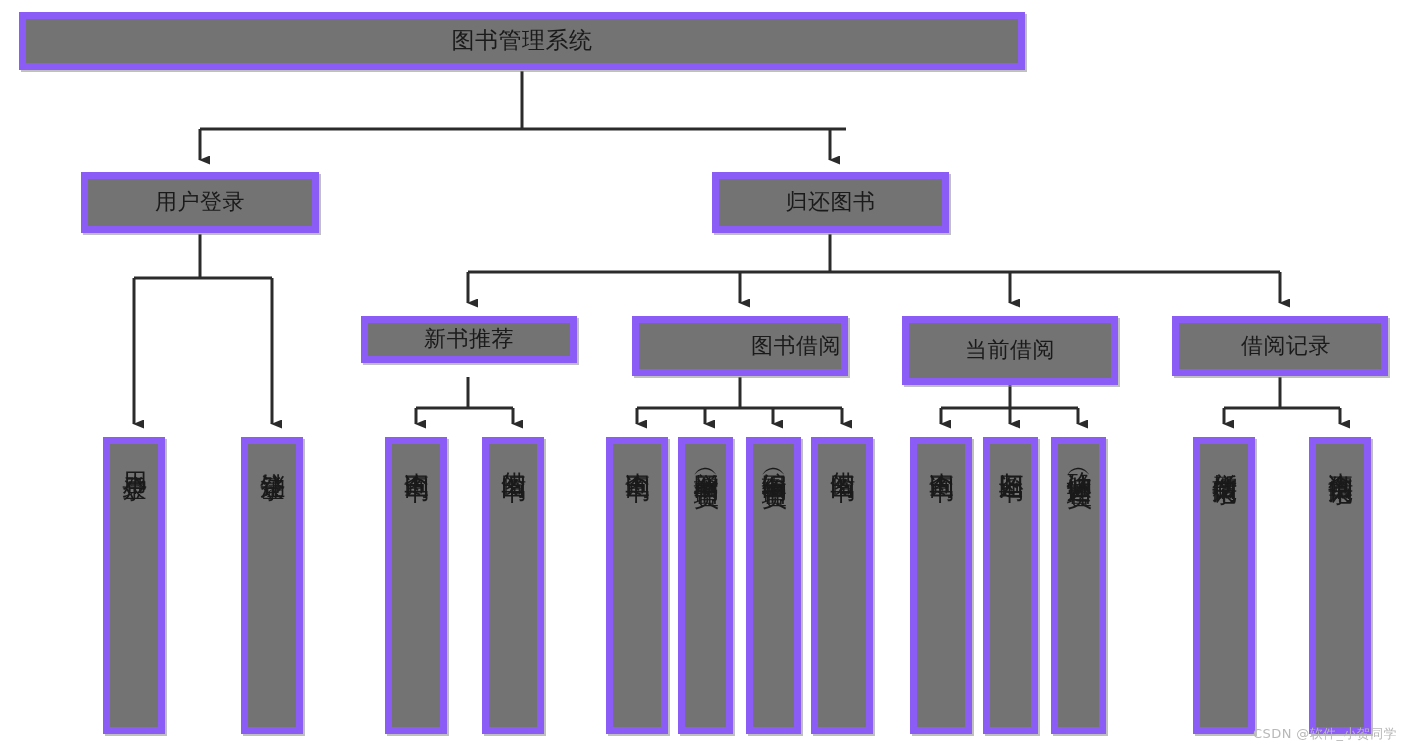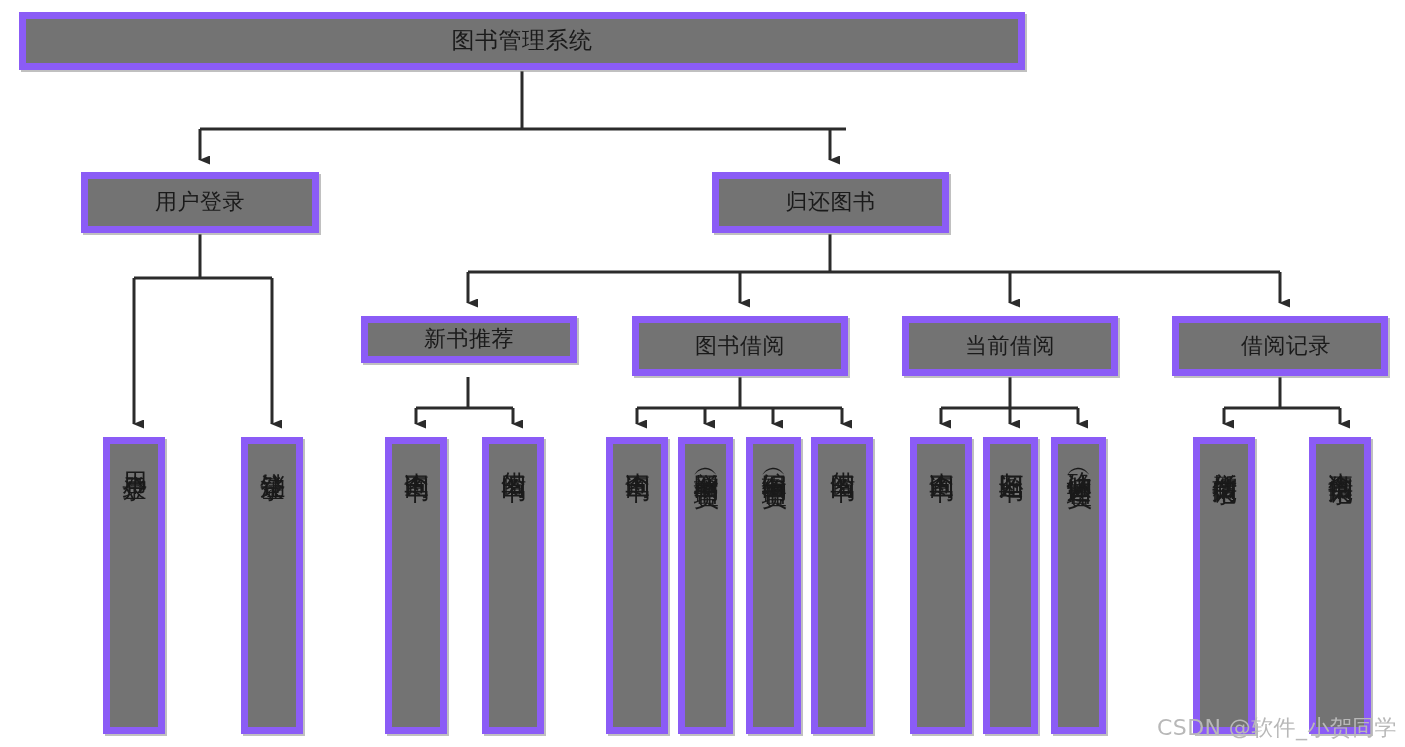--- a/index.html
+++ b/index.html
@@ -58,21 +58,21 @@
     left: 0;
     top: 0;
     width: 1405px;
     height: 747px;
     pointer-events: none;
   }
   #watermark {
     position: absolute;
     right: 8px;
     bottom: 4px;
-    font-size: 22px;
+    font-size: 13px;
     color: #b8b8b8;
     font-family: "DejaVu Sans", "Liberation Sans", sans-serif;
     letter-spacing: 0.4px;
     white-space: nowrap;
   }
 </style>
 </head>
 <body>
 
 <div id="canvas">
@@ -134,24 +134,24 @@
   <div class="node level1" style="left:81px; top:172px; width:238px; height:61px;">
     <span class="node-label">用户登录</span>
   </div>
   <div class="node level1" style="left:712px; top:172px; width:237px; height:61px;">
     <span class="node-label">归还图书</span>
   </div>
 
   <div class="node level2" style="left:361px; top:316px; width:216px; height:47px;">
     <span class="node-label">新书推荐</span>
   </div>
-  <div class="node level2" style="left:632px; top:316px; width:216px; height:60px;">
+  <div class="node level2" style="left:632px; top:316px; width:216px; height:60px;justify-content:flex-end;">
     <span class="node-label">图书借阅</span>
   </div>
-  <div class="node level2" style="left:902px; top:316px; width:216px; height:60px;">
+  <div class="node level2" style="left:902px; top:316px; width:216px; height:69px;">
     <span class="node-label">当前借阅</span>
   </div>
   <div class="node level2" style="left:1172px; top:316px; width:216px; height:60px;padding-left:12px;">
     <span class="node-label">借阅记录</span>
   </div>
 
   <div class="node leaf" style="left:103px; top:437px; width:62px; height:297px;">
     <span class="node-label">用户登录</span>
   </div>
   <div class="node leaf" style="left:241px; top:437px; width:62px; height:297px;">

